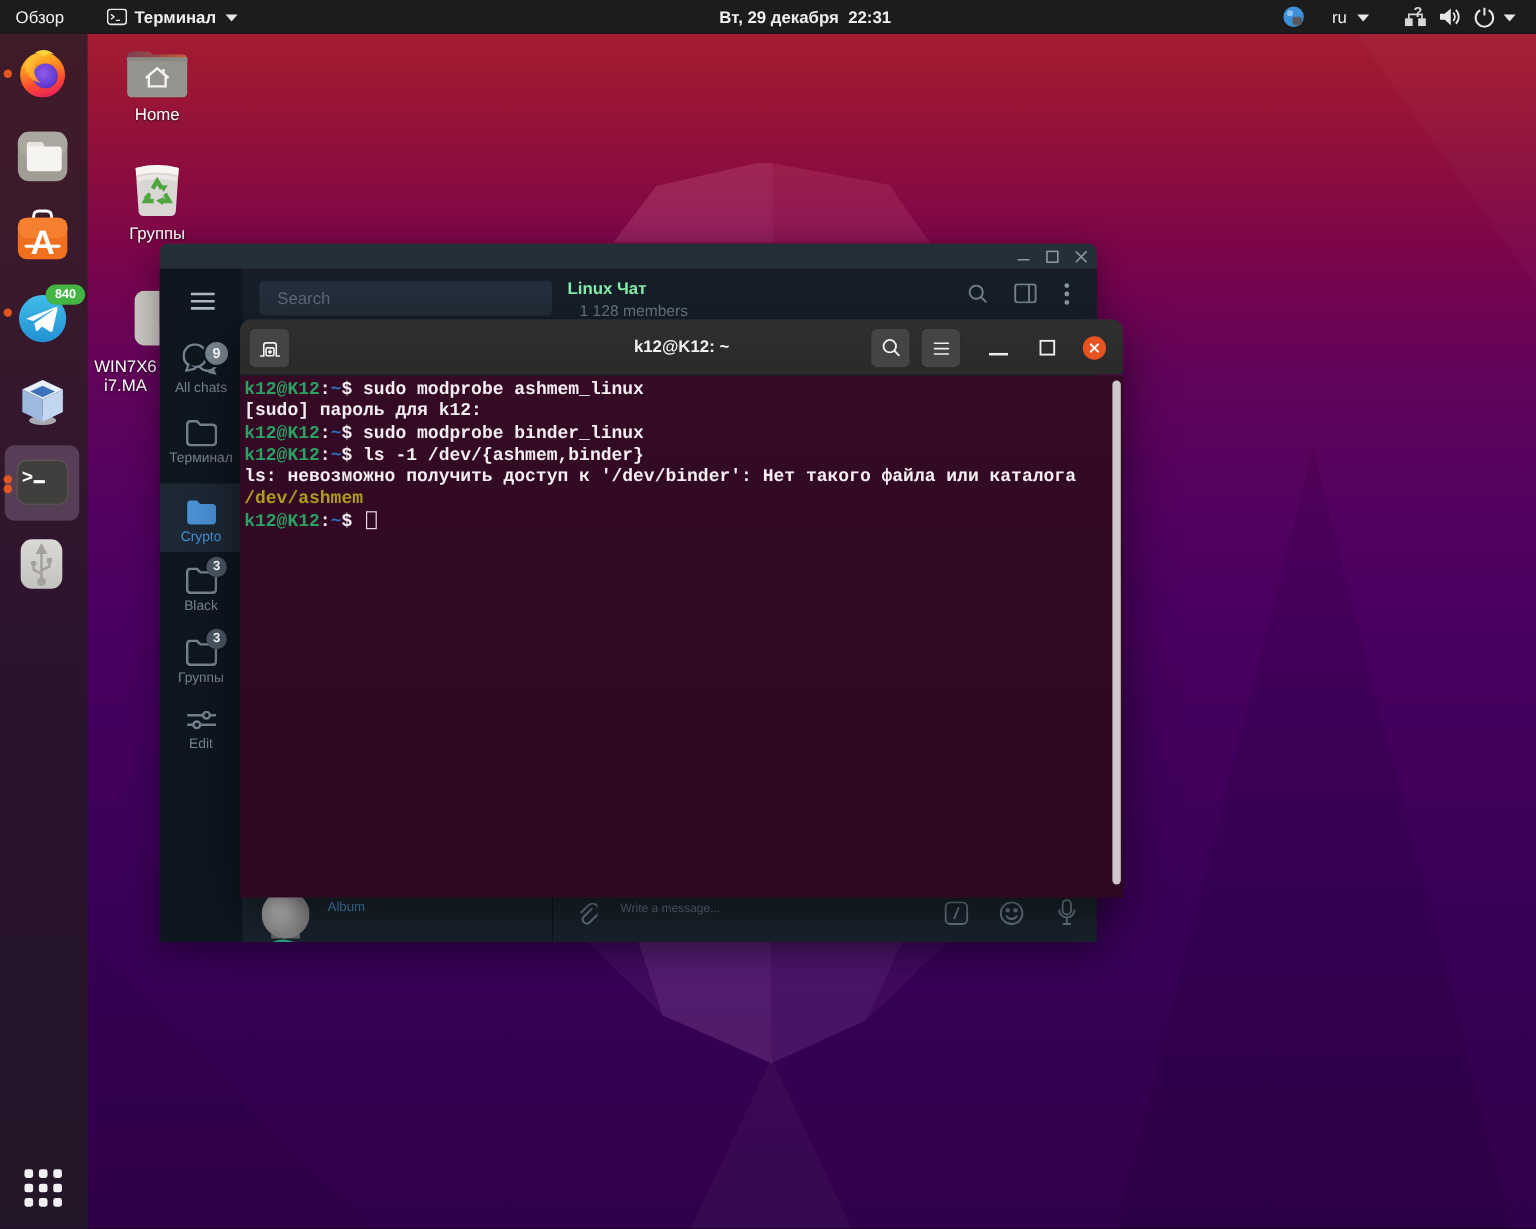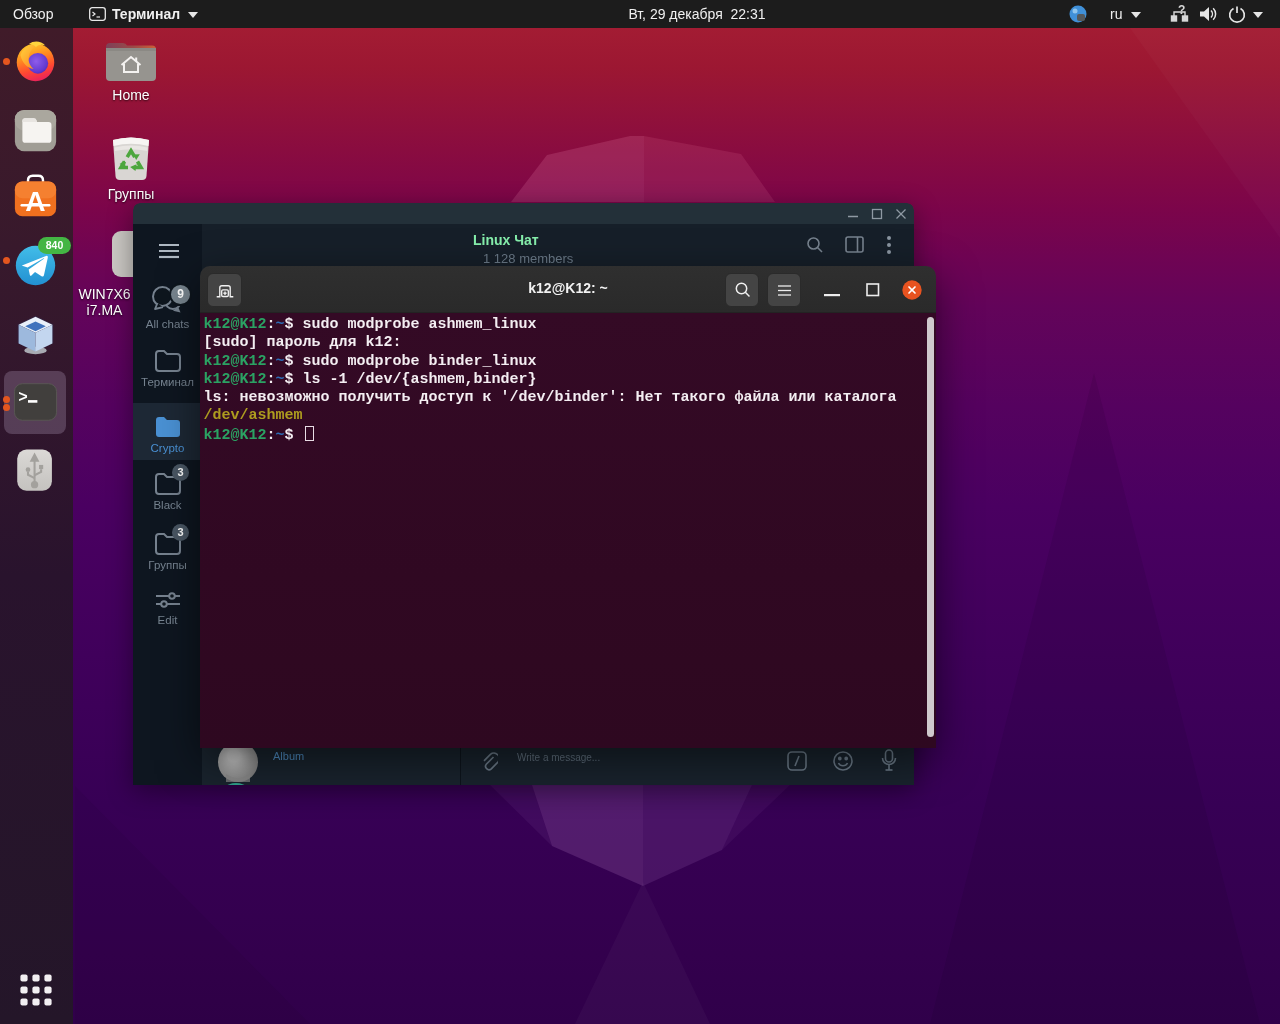--- a/index.html
+++ b/index.html
@@ -57,21 +57,21 @@
 
 <div id="topbar">
 <div class="tb" style="left:13px;">Обзор</div>
 <svg class="tb" style="left:89px;top:7px;" width="17" height="14" fill="none" stroke="#e8e8e8">
       <rect x="0.7" y="0.7" width="15.6" height="12.6" rx="2.5" stroke-width="1.3"></rect>
       <path d="M3.5 5 L6 7 L3.5 9" stroke-width="1.2"></path>
       <line x1="7.5" y1="10" x2="11" y2="10" stroke-width="1.2"></line>
     </svg>
 <div class="tb" style="left:112px;font-weight:bold;">Терминал</div>
 <div class="tb" style="left:188px;top:12px;width:0;height:0;border-left:5px solid transparent;border-right:5px solid transparent;border-top:6px solid #e6e6e6;"></div>
-<div class="tb" style="left:624px;width:146px;text-align:center;font-weight:normal;">Вт, 29 декабря&nbsp; 22:31</div>
+<div class="tb" style="left:598px;width:146px;text-align:center;font-weight:bold;">Вт, 29 декабря&nbsp; 22:31</div>
 <svg class="tb" style="left:1069px;top:5px;" width="18" height="18">
       <circle cx="9" cy="9" r="8.5" fill="#4090d8"></circle>
       <circle cx="6" cy="6" r="2.5" fill="#8fc5ee"></circle>
       <rect x="8" y="9" width="8" height="7" rx="2" fill="#55595c"></rect>
     </svg>
 <div class="tb" style="left:1110px;">ru</div>
 <div class="tb" style="left:1131px;top:12px;width:0;height:0;border-left:5px solid transparent;border-right:5px solid transparent;border-top:6px solid #e6e6e6;"></div>
 <svg class="tb" style="left:1170px;top:5px;" width="20" height="18" fill="none" stroke="#d8d8d8" stroke-width="1.4">
 <rect x="1.5" y="11" width="5" height="5" fill="#d8d8d8"></rect>
       <rect x="12.5" y="11" width="5" height="5" fill="#d8d8d8"></rect>
@@ -228,39 +228,40 @@
 <path d="M18.5 28.5 L15 34.5 L22 34.5"></path>
 </g>
 <g fill="#4da63e">
 <polygon points="27.2,21.5 33.8,21.3 30.2,26.9"></polygon>
 <polygon points="29.5,37.9 24.1,34.1 30.6,31.2"></polygon>
 <polygon points="13.6,31.1 19.0,27.4 19.4,34.5"></polygon>
 </g>
 </svg>
 <div class="dlabel" style="margin-top:0px;">Группы</div>
 </div>
-<div class="dicon" style="left:76px;top:231px;width:57px;overflow:hidden;height:90px;">
+<div class="dicon" style="left:76px;top:242px;width:57px;overflow:hidden;height:90px;">
 <svg width="57" height="47" viewBox="0 0 57 47" style="margin-left:36px;">
 <rect x="0" y="0" width="48" height="46" rx="9" fill="#cbc8c4"></rect>
 </svg>
 <div class="dlabel" style="white-space:nowrap;margin-top:5px;">WIN7X6<br>i7.MA</div>
 </div>
 
 <div id="tg">
 <div id="tgtitle">
 <svg style="position:absolute;right:3px;top:0;" width="70" height="21" fill="none" stroke="#8e99a3" stroke-width="1.3">
 <line x1="7" y1="13.5" x2="17" y2="13.5"></line>
 <rect x="31.5" y="6.5" width="9" height="9"></rect>
 <line x1="55.5" y1="6.5" x2="64.5" y2="15.5"></line>
         <line x1="64.5" y1="6.5" x2="55.5" y2="15.5"></line>
 </svg>
 </div>
 <div id="tgbody">
 
 <div style="position:absolute;left:0;top:0;width:100%;height:46px;background:#161f29;"></div>
+<div style="position:absolute;left:83px;top:10px;width:244px;height:29px;border-radius:4px;background:#242f3b;color:#5c6b7a;font-size:14px;line-height:29px;padding-left:15px;">Search</div>
 <div style="position:absolute;left:340px;top:8px;color:#86efac;font-size:14px;font-weight:bold;">Linux Чат</div>
 <div style="position:absolute;left:350px;top:27px;color:#6b7a88;font-size:13px;">1 128 members</div>
 <svg style="position:absolute;left:673px;top:12px;" width="18" height="18" fill="none" stroke="#77828e" stroke-width="1.6">
         <circle cx="7.5" cy="7.5" r="5.5"></circle>
         <line x1="11.5" y1="11.5" x2="16" y2="16"></line>
       </svg>
 <svg style="position:absolute;left:712px;top:12px;" width="20" height="17" fill="none" stroke="#77828e" stroke-width="1.6">
         <rect x="1" y="1" width="17" height="15" rx="2"></rect>
         <line x1="12.5" y1="1" x2="12.5" y2="16"></line>
       </svg>

